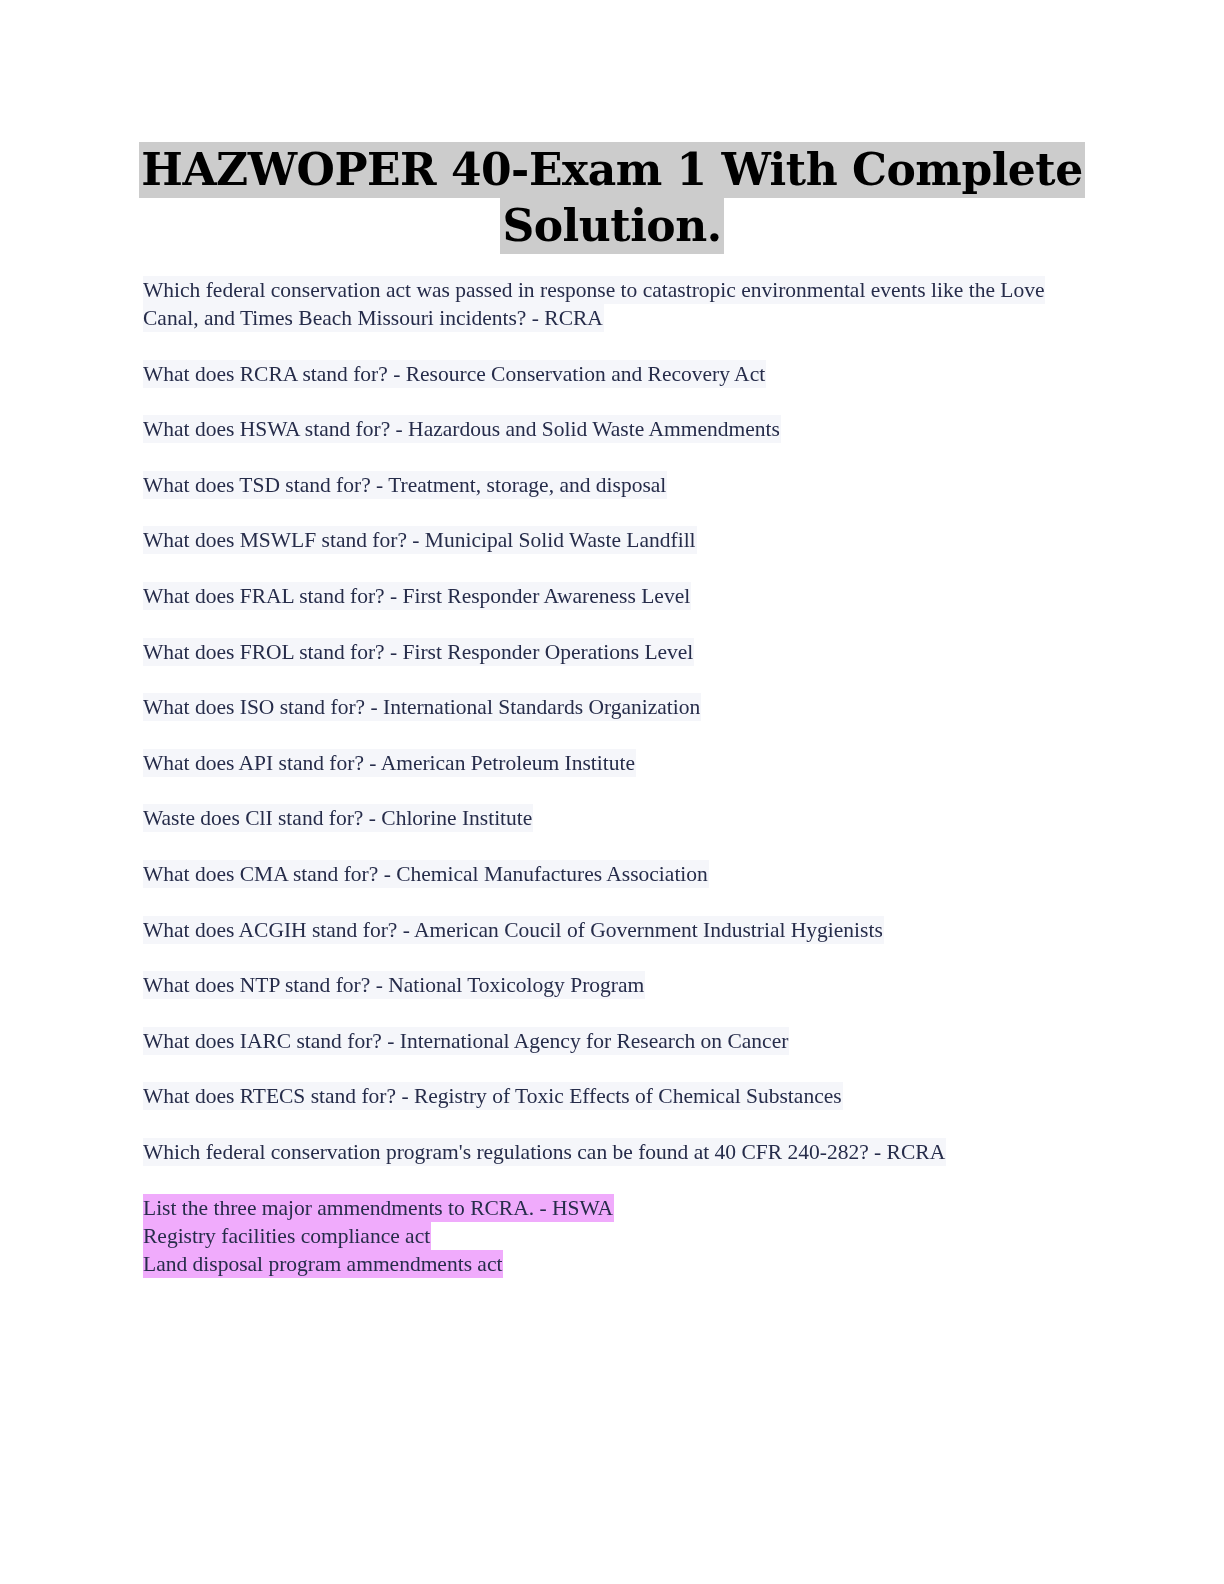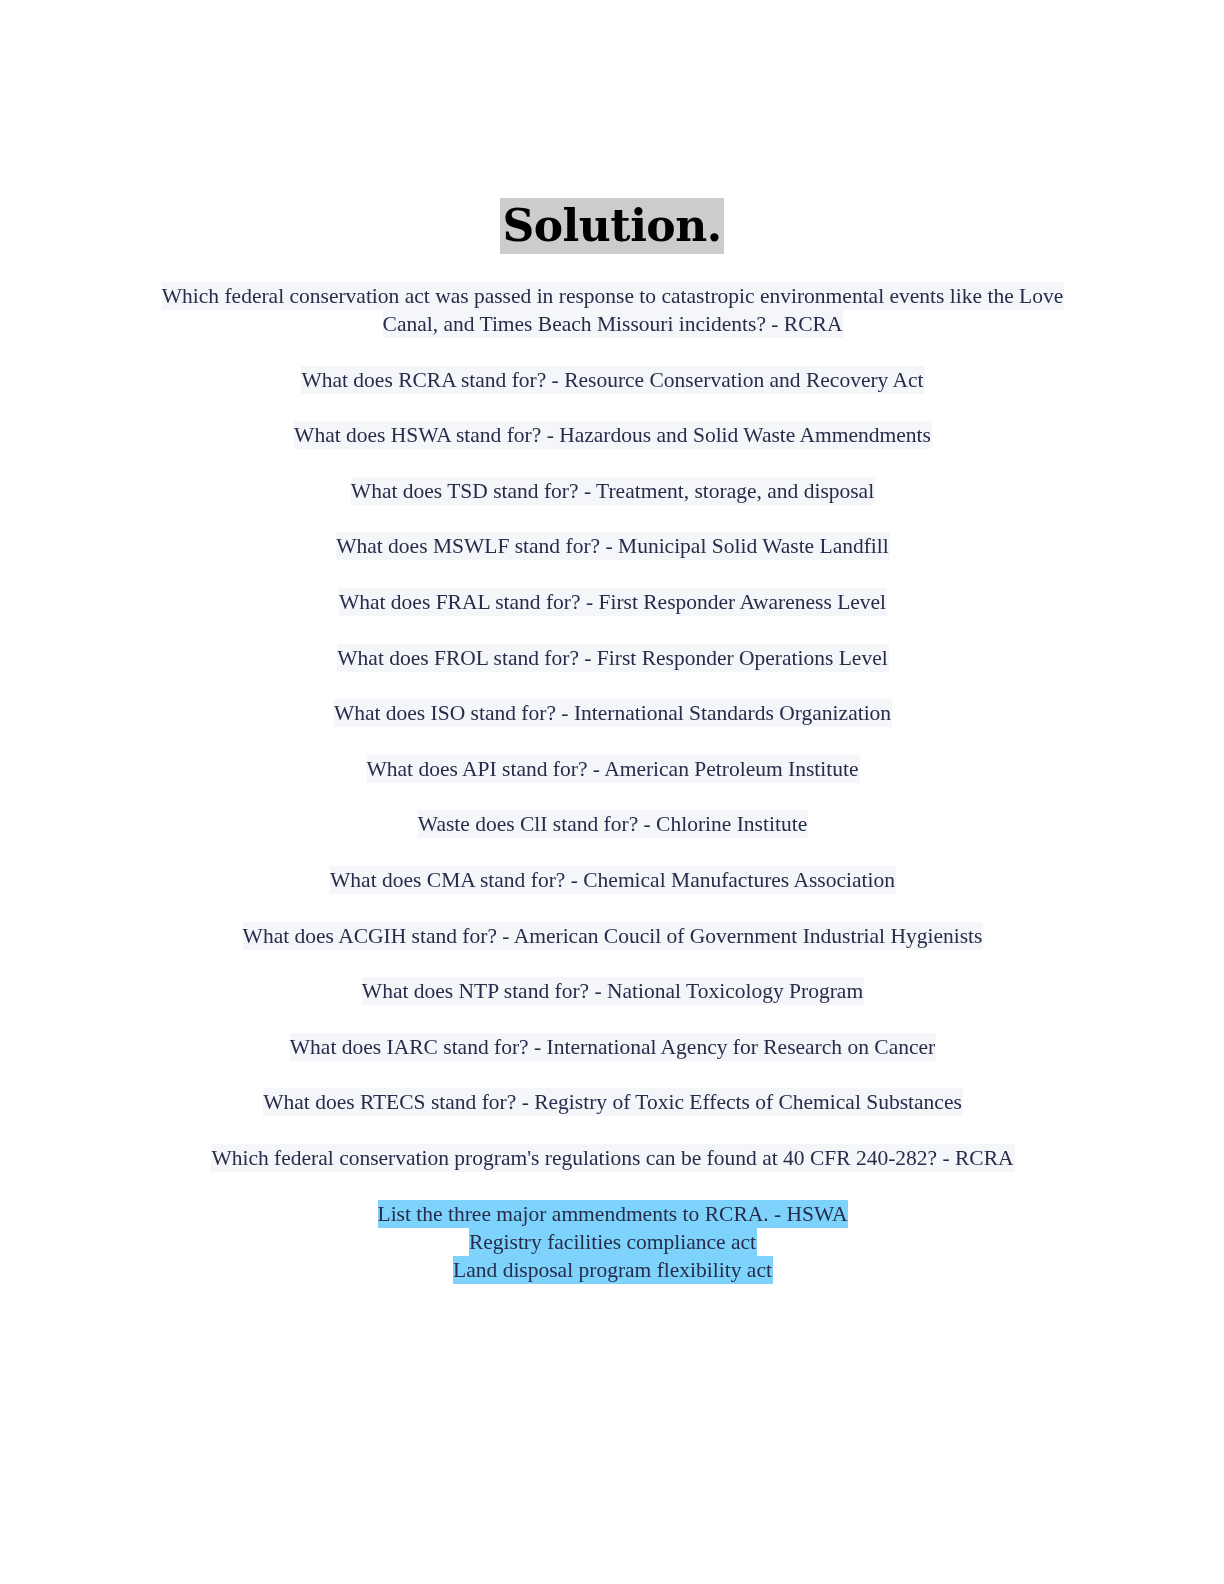--- a/index.html
+++ b/index.html
@@ -34,54 +34,53 @@
       letter-spacing: -0.5px;
     }
     .title-line {
       display: inline-block;
       background: #cccccc;
       padding: 0 2px;
     }
     .body {
       position: absolute;
       left: 143px;
-      top: 282px;
+      top: 276px;
       width: 940px;
       font-family: "Liberation Serif", "DejaVu Serif", serif;
       font-size: 21.5px;
       color: #262c4a;
-      text-align: center;
     }
     .qa {
       margin: 0 0 27.6px 0;
       line-height: 28px;
     }
     .qa .line {
       display: inline;
       background: #f5f6fa;
       box-decoration-break: clone;
       -webkit-box-decoration-break: clone;
       padding: 2px 1px 2px 0;
     }
     .multi .row {
       display: block;
       line-height: 28px;
     }
     .multi .row span {
-      background: #7dd3fc;
+      background: #f0abfc;
       padding: 2px 1px 2px 0;
     }
   </style>
 </head>
 <body>
 
 <div class="page">
 
   <div class="title-block">
-    <br>
+    <span class="title-line">HAZWOPER 40-Exam 1 With Complete</span><br>
     <span class="title-line">Solution.</span>
   </div>
 
   <div class="body">
     <div class="qa"><span class="line">Which federal conservation act was passed in response to catastropic environmental events like the Love Canal, and Times Beach Missouri incidents? - RCRA</span></div>
     <div class="qa"><span class="line">What does RCRA stand for? - Resource Conservation and Recovery Act</span></div>
     <div class="qa"><span class="line">What does HSWA stand for? - Hazardous and Solid Waste Ammendments</span></div>
     <div class="qa"><span class="line">What does TSD stand for? - Treatment, storage, and disposal</span></div>
     <div class="qa"><span class="line">What does MSWLF stand for? - Municipal Solid Waste Landfill</span></div>
     <div class="qa"><span class="line">What does FRAL stand for? - First Responder Awareness Level</span></div>
@@ -92,17 +91,17 @@
     <div class="qa"><span class="line">What does CMA stand for? - Chemical Manufactures Association</span></div>
     <div class="qa"><span class="line">What does ACGIH stand for? - American Coucil of Government Industrial Hygienists</span></div>
     <div class="qa"><span class="line">What does NTP stand for? - National Toxicology Program</span></div>
     <div class="qa"><span class="line">What does IARC stand for? - International Agency for Research on Cancer</span></div>
     <div class="qa"><span class="line">What does RTECS stand for? - Registry of Toxic Effects of Chemical Substances</span></div>
     <div class="qa"><span class="line">Which federal conservation program's regulations can be found at 40 CFR 240-282? - RCRA</span></div>
 
     <div class="qa multi">
       <div class="row"><span>List the three major ammendments to RCRA. - HSWA</span></div>
       <div class="row"><span>Registry facilities compliance act</span></div>
-      <div class="row"><span>Land disposal program flexibility act</span></div>
+      <div class="row"><span>Land disposal program ammendments act</span></div>
     </div>
   </div>
 
 </div>
 
 </body></html>

